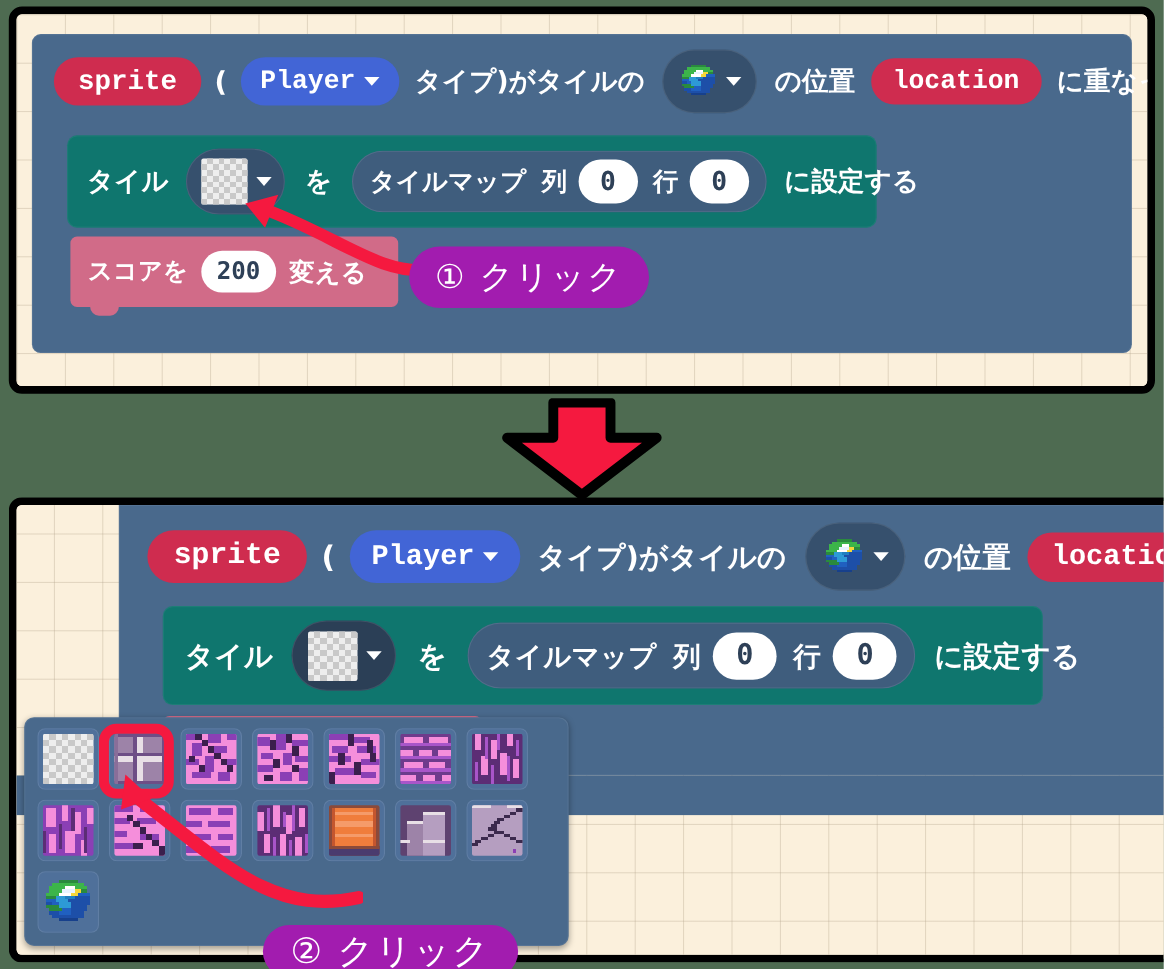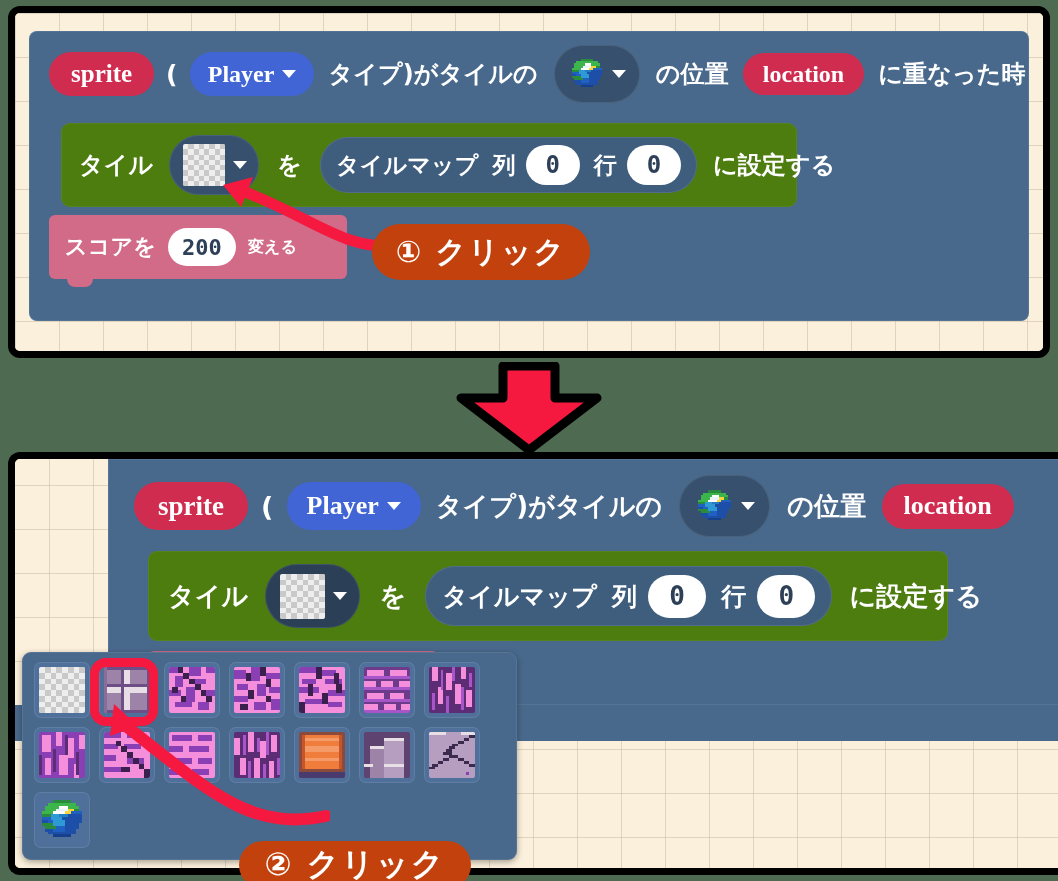--- a/index.html
+++ b/index.html
@@ -57,37 +57,37 @@
     color: #ffffff;
     font-weight: bold;
     letter-spacing: .2px;
   }
   .pill {
     display: inline-flex;
     align-items: center;
     justify-content: center;
     border-radius: 999px;
     color: #fff;
-    font-family: Liberation Serif, serif;
+    font-family: Liberation Mono, monospace;
     font-weight: bold;
   }
   .pill-red   { background: #cf2c4f; }
   .pill-blue  { background: #4265d6; justify-content: flex-end; }
   .pill-white { background: #ffffff; color: #2e4057;
                 font-family: "DejaVu Sans Mono","Liberation Mono",monospace; }
 
   .caret { display:inline-block; width:0; height:0;
            border-left:7px solid transparent; border-right:7px solid transparent;
            border-top:8px solid #ffffff; margin-left:8px; }
   .caret-dark { border-top-color:#ffffff; }
 
   
   .blk-inner {
     position: absolute;
-    background: #4d7c0f;
+    background: #0f766e;
     border-radius: 9px;
     box-shadow: inset 0 0 0 1px rgba(255,255,255,.06);
     text-align: right;
   }
   .blk-arg {
     background: #3f5d7d;
     border-radius: 999px;
     display: inline-flex;
     align-items: center;
     box-shadow: inset 0 0 0 1px rgba(255,255,255,.10);
@@ -108,27 +108,27 @@
     position:absolute; left:18px; width:26px; height:9px; background:#d16b88;
   }
   .blk-score .notch-b { bottom:-8px; border-radius:0 0 8px 8px; }
 
   
   .swatch { display:block; image-rendering: pixelated; border-radius:2px; }
 
   
   .callout {
     position: absolute;
-    background: #c2410c;
+    background: #a21caf;
     color: #ffffff;
     border-radius: 28px;
     display: flex;
     align-items: center;
     justify-content: center;
-    font-weight: bold;
+    font-weight: normal;
     letter-spacing: 2px;
     z-index: 40;
   }
 
   .arrow-svg { position:absolute; z-index:39; pointer-events:none; }
 
   
   #big-arrow { position:absolute; left:441px; top:362px; z-index:30; }
 
   
@@ -280,25 +280,25 @@
             <span class="blk-txt" style="font-size:23px;">タイルマップ</span>
             <span class="blk-txt" style="font-size:23px; margin-left:14px;">列</span>
             <span class="pill pill-white" style="margin-left:10px; width:54px; height:40px; font-size:24px;">0</span>
             <span class="blk-txt" style="font-size:23px; margin-left:14px;">行</span>
             <span class="pill pill-white" style="margin-left:10px; width:54px; height:40px; font-size:24px;">0</span>
           </span>
           <span class="blk-txt" style="margin-left:16px; font-size:24px;">に設定する</span>
         </div>
       </div>
 
-      <div class="blk-score" style="left:20px; top:184px; width:298px; height:64px;">
+      <div class="blk-score" style="left:35px; top:184px; width:298px; height:64px;">
         <div class="blk-row" style="position:absolute; left:16px; top:10px; height:44px;">
           <span class="blk-txt" style="font-size:22px;">スコアを</span>
           <span class="pill pill-white" style="margin-left:12px; width:68px; height:38px; font-size:22px;">200</span>
-          <span class="blk-txt" style="font-size:16px; margin-left:12px;">変える</span>
+          <span class="blk-txt" style="font-size:23px; margin-left:12px;">変える</span>
         </div>
         <div class="notch-b"></div>
       </div>
     </div>
 
     <svg class="arrow-svg" style="left:180px; top:160px;" width="220" height="105" viewBox="0 0 220 105">
       <path d="M196 72 C150 78 110 40 42 16" stroke="#f5193f" stroke-width="11" fill="none" stroke-linecap="round"></path>
       <path d="M58 4 L28 12 L46 34 Z" fill="#f5193f"></path>
     </svg>
 

